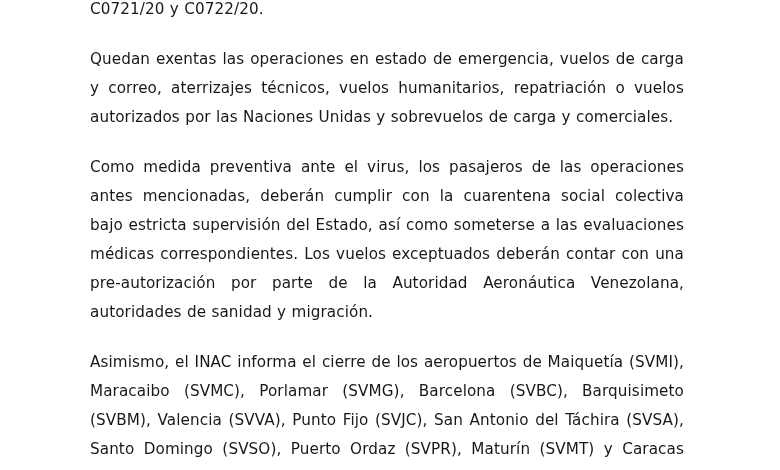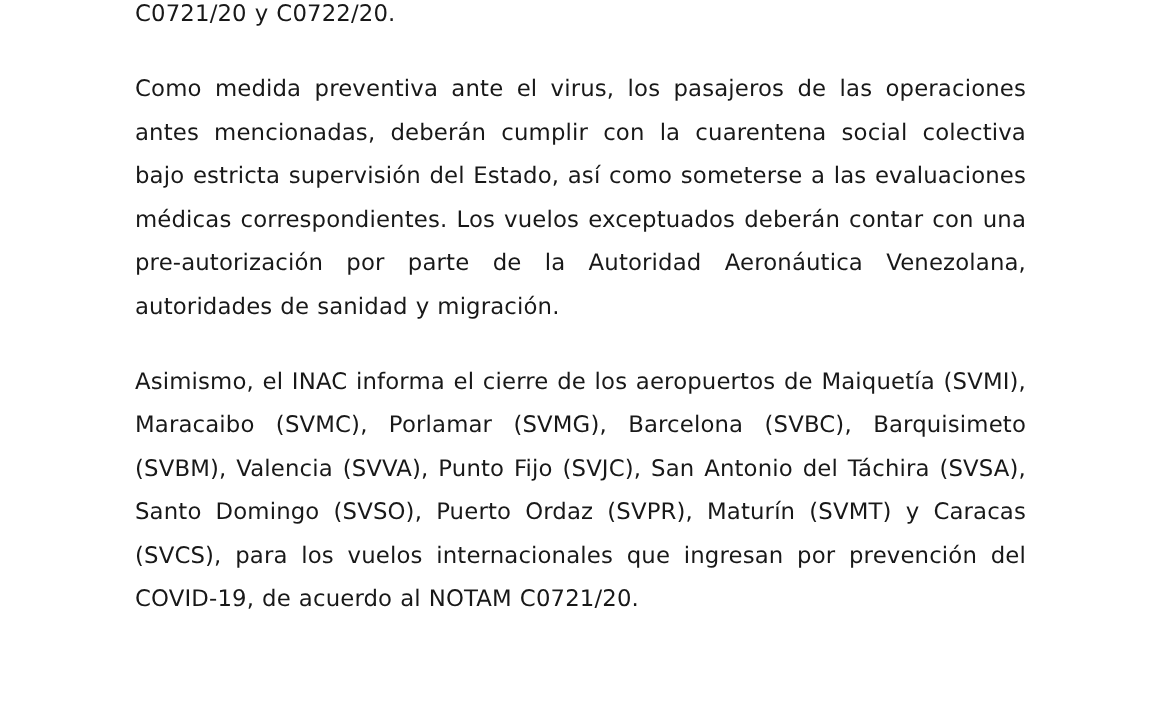--- a/index.html
+++ b/index.html
@@ -40,17 +40,18 @@
   p.spaced {
     margin-top: 21px;
   }
 </style>
 </head>
 <body>
 
 <div class="page">
   <div class="doc-body">
     <p class="para first">C0721/20 y C0722/20.</p>
+    <p class="para spaced">Quedan exentas las operaciones en estado de emergencia, vuelos de carga y correo, aterrizajes técnicos, vuelos humanitarios, repatriación o vuelos autorizados por las Naciones Unidas y sobrevuelos de carga y comerciales.</p>
     <p class="para spaced">Como medida preventiva ante el virus, los pasajeros de las operaciones antes mencionadas, deberán cumplir con la cuarentena social colectiva bajo estricta supervisión del Estado, así como someterse a las evaluaciones médicas correspondientes. Los vuelos exceptuados deberán contar con una pre-autorización por parte de la Autoridad Aeronáutica Venezolana, autoridades de sanidad y migración.</p>
     <p class="para spaced">Asimismo, el INAC informa el cierre de los aeropuertos de Maiquetía (SVMI), Maracaibo (SVMC), Porlamar (SVMG), Barcelona (SVBC), Barquisimeto (SVBM), Valencia (SVVA), Punto Fijo (SVJC), San Antonio del Táchira (SVSA), Santo Domingo (SVSO), Puerto Ordaz (SVPR), Maturín (SVMT) y Caracas (SVCS), para los vuelos internacionales que ingresan por prevención del COVID-19, de acuerdo al NOTAM C0721/20.</p>
 
   </div>
 </div>
 
 </body></html>

